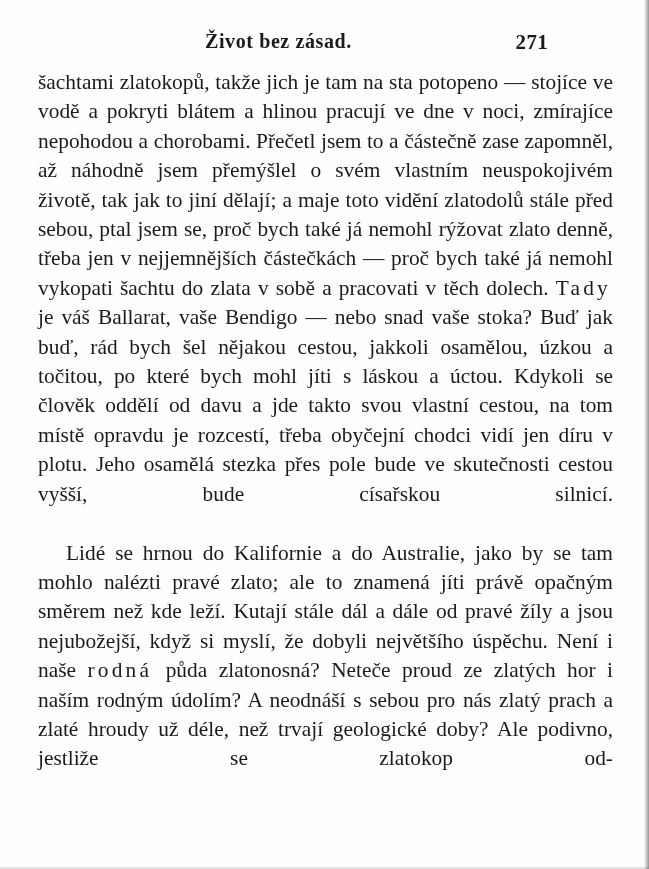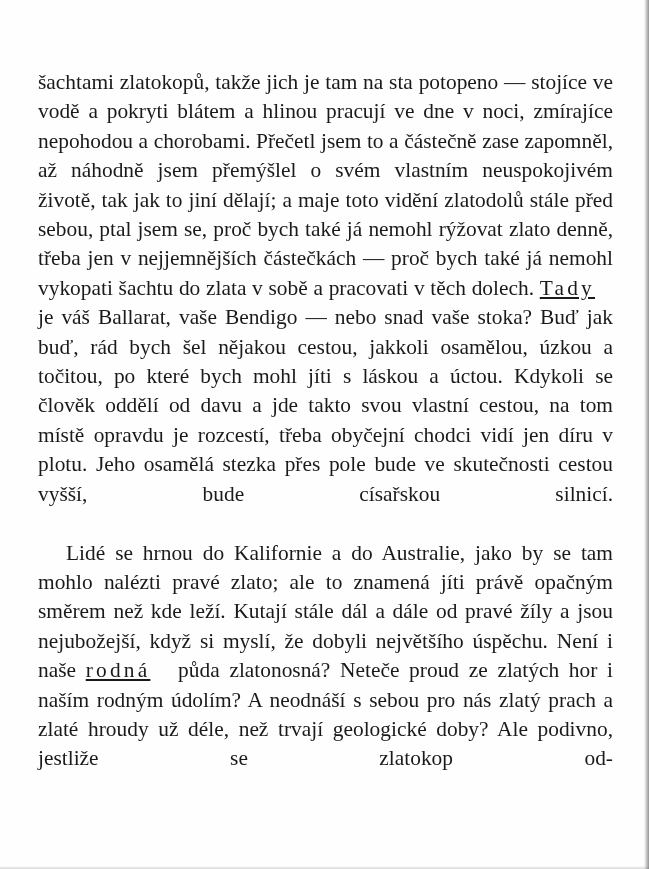--- a/index.html
+++ b/index.html
@@ -96,29 +96,32 @@
   
   .para::after {
     content: "";
     display: inline-block;
     width: 100%;
   }
 
   
   .sperr {
     letter-spacing: 3.2px;
-    margin-right: 18px;
-    text-decoration: underline;
+    margin-right: 2px;
   }
 </style>
 </head>
 <body>
 
 <div class="page" style="width: 649px; height: 869px; background: rgb(254, 254, 254); color: rgb(26, 26, 26);">
 
+  <div class="running-head">
+    <div class="head-title">Život bez zásad.</div>
+    <div class="head-folio">271</div>
+  </div>
 
   <div class="body-text">
       <p class="para">šachtami zlatokopů, takže jich je tam na sta potopeno — stojíce ve vodě a pokryti blátem a hlinou pracují ve dne v noci, zmírajíce nepohodou a chorobami. Přečetl jsem to a částečně zase zapomněl, až náhodně jsem přemýšlel o svém vlastním neuspokojivém životě, tak jak to jiní dělají; a maje toto vidění zlatodolů stále před sebou, ptal jsem se, proč bych také já nemohl rýžovat zlato denně, třeba jen v nejjemnějších částečkách — proč bych také já nemohl vykopati šachtu do zlata v sobě a pracovati v těch dolech. <span class="sperr">Tady</span> je váš Ballarat, vaše Bendigo — nebo snad vaše stoka? Buď jak buď, rád bych šel nějakou cestou, jakkoli osamělou, úzkou a točitou, po které bych mohl jíti s láskou a úctou. Kdykoli se člověk oddělí od davu a jde takto svou vlastní cestou, na tom místě opravdu je rozcestí, třeba obyčejní chodci vidí jen díru v plotu. Jeho osamělá stezka přes pole bude ve skutečnosti cestou vyšší, bude císařskou silnicí.</p>
       <p class="para indent">Lidé se hrnou do Kalifornie a do Australie, jako by se tam mohlo nalézti pravé zlato; ale to znamená jíti právě opačným směrem než kde leží. Kutají stále dál a dále od pravé žíly a jsou nejubožejší, když si myslí, že dobyli největšího úspěchu. Není i naše <span class="sperr">rodná</span> půda zlatonosná? Neteče proud ze zlatých hor i naším rodným údolím? A neodnáší s sebou pro nás zlatý prach a zlaté hroudy už déle, než trvají geologické doby? Ale podivno, jestliže se zlatokop od-</p>
     </div>
 
   <div class="scan-edge-right"></div>
   <div class="scan-edge-bottom"></div>
 
 </div>

